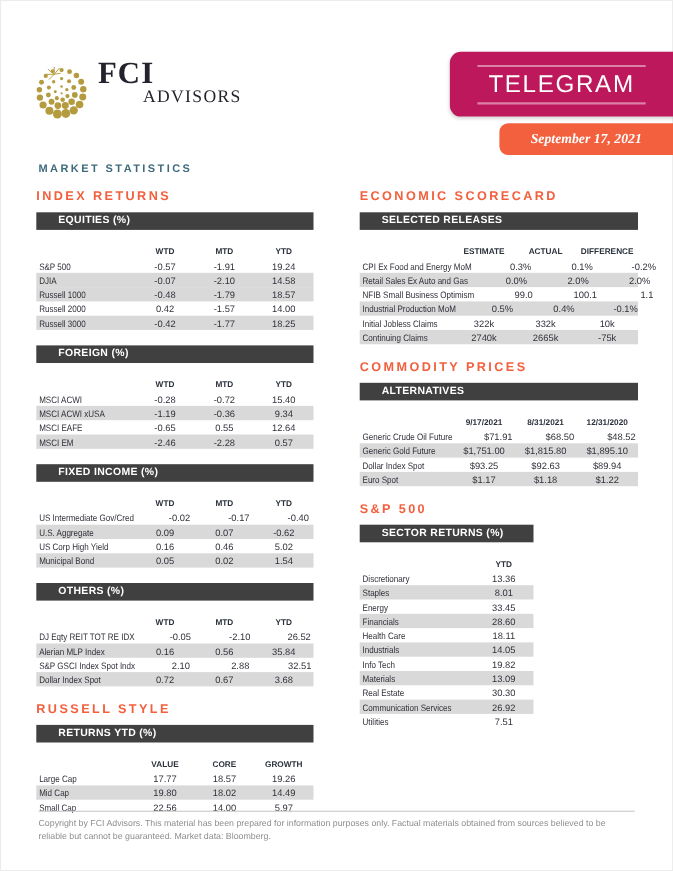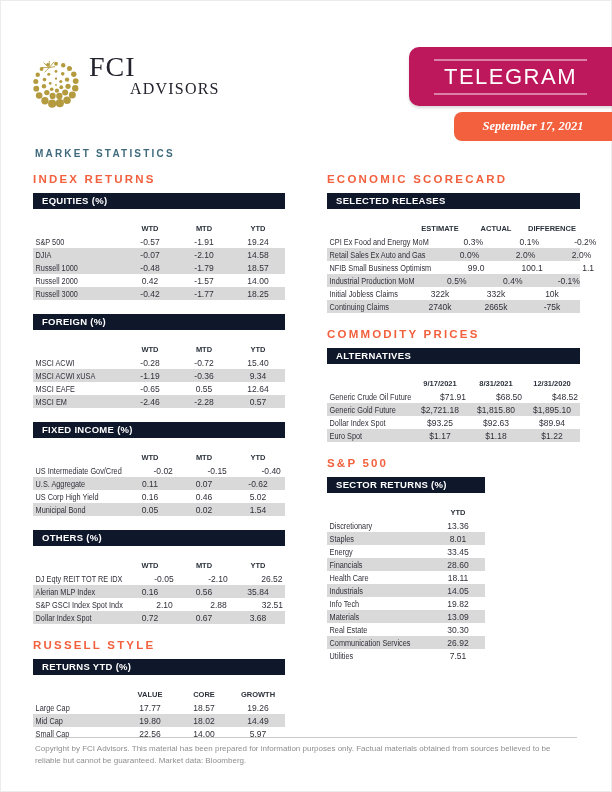--- a/index.html
+++ b/index.html
@@ -6,21 +6,21 @@
   .page {
     position:relative; width:612px; height:792px; background:#ffffff;
     font-family:"Liberation Sans", sans-serif; color:#30303A; overflow:hidden;
     box-shadow: inset 0 0 0 1px #ececec;
   }
 
   
   .logo { position:absolute; left:31px; top:54px; display:flex; align-items:flex-start; }
   .logo svg { display:block; }
   .logo-text { margin-left:8px; color:#23232D; font-family:"Liberation Serif", serif; }
-  .logo-fci { font-size:28px; font-weight:normal; letter-spacing:1px; line-height:26px; }
+  .logo-fci { font-size:28px; font-weight:bold; letter-spacing:1px; line-height:26px; }
   .logo-adv { font-size:16px; letter-spacing:1.2px; line-height:17px;margin-left:41px; }
 
   .banner {
     position:absolute; top:47px; right:0; width:203px; height:59px;
     background:#be185d; border-radius:10px 0 0 10px;
     display:flex; align-items:center; justify-content:center;
     box-shadow:0 2px 3px rgba(0,0,0,0.15);
   }
   .banner-inner {
     display:block; text-align:center; color:#ffffff;
@@ -49,22 +49,22 @@
 
   .sec-title {
     margin:0 0 7px 0; height:14px; line-height:14px;
     color:#F2603E; font-size:11.5px; font-weight:bold; letter-spacing:2.2px;
   }
   .section { margin:0; }
   .section + .section { margin-top:7px; }
 
   .table { margin-bottom:14px; }
   .tbar {
-    background:#0f172a; color:#ffffff; height:16px; line-height:16px;
-    font-size:9.5px; font-weight:bold; letter-spacing:0.3px; padding-left:9px;
+    background:#404040; color:#ffffff; height:16px; line-height:16px;
+    font-size:9.5px; font-weight:bold; letter-spacing:0.3px; padding-left:20px;
   }
   .thead, .trow { display:flex; align-items:center; }
   .thead { height:14px; font-size:7.5px; font-weight:bold; color:#2B323C;margin-top:12px; }
   .trow  { height:13px; font-size:8.5px; }
   .trow.alt { background:#D9D9D9; }
   .cell { box-sizing:border-box; white-space:nowrap; }
   .cell.label {
     flex:1; text-align:left; padding-left:3px;
     transform:scaleX(0.86); transform-origin:0 50%;
   }
@@ -233,26 +233,26 @@
         <div class="thead">
             <span class="cell label"></span>
             <span class="cell hdr">WTD</span>
             <span class="cell hdr">MTD</span>
             <span class="cell hdr">YTD</span>
           </div>
         <div class="tbody">
             <div class="trow">
               <span class="cell label">US Intermediate Gov/Cred</span>
               <span class="cell num">-0.02</span>
-              <span class="cell num">-0.15</span>
+              <span class="cell num">-0.17</span>
               <span class="cell num">-0.40</span>
             </div>
             <div class="trow alt">
               <span class="cell label">U.S. Aggregate</span>
-              <span class="cell num">0.11</span>
+              <span class="cell num">0.09</span>
               <span class="cell num">0.07</span>
               <span class="cell num">-0.62</span>
             </div>
             <div class="trow">
               <span class="cell label">US Corp High Yield</span>
               <span class="cell num">0.16</span>
               <span class="cell num">0.46</span>
               <span class="cell num">5.02</span>
             </div>
             <div class="trow alt">
@@ -399,21 +399,21 @@
           </div>
         <div class="tbody">
             <div class="trow">
               <span class="cell label">Generic Crude Oil Future</span>
               <span class="cell num">$71.91</span>
               <span class="cell num">$68.50</span>
               <span class="cell num">$48.52</span>
             </div>
             <div class="trow alt">
               <span class="cell label">Generic Gold Future</span>
-              <span class="cell num">$2,721.18</span>
+              <span class="cell num">$1,751.00</span>
               <span class="cell num">$1,815.80</span>
               <span class="cell num">$1,895.10</span>
             </div>
             <div class="trow">
               <span class="cell label">Dollar Index Spot</span>
               <span class="cell num">$93.25</span>
               <span class="cell num">$92.63</span>
               <span class="cell num">$89.94</span>
             </div>
             <div class="trow alt">

